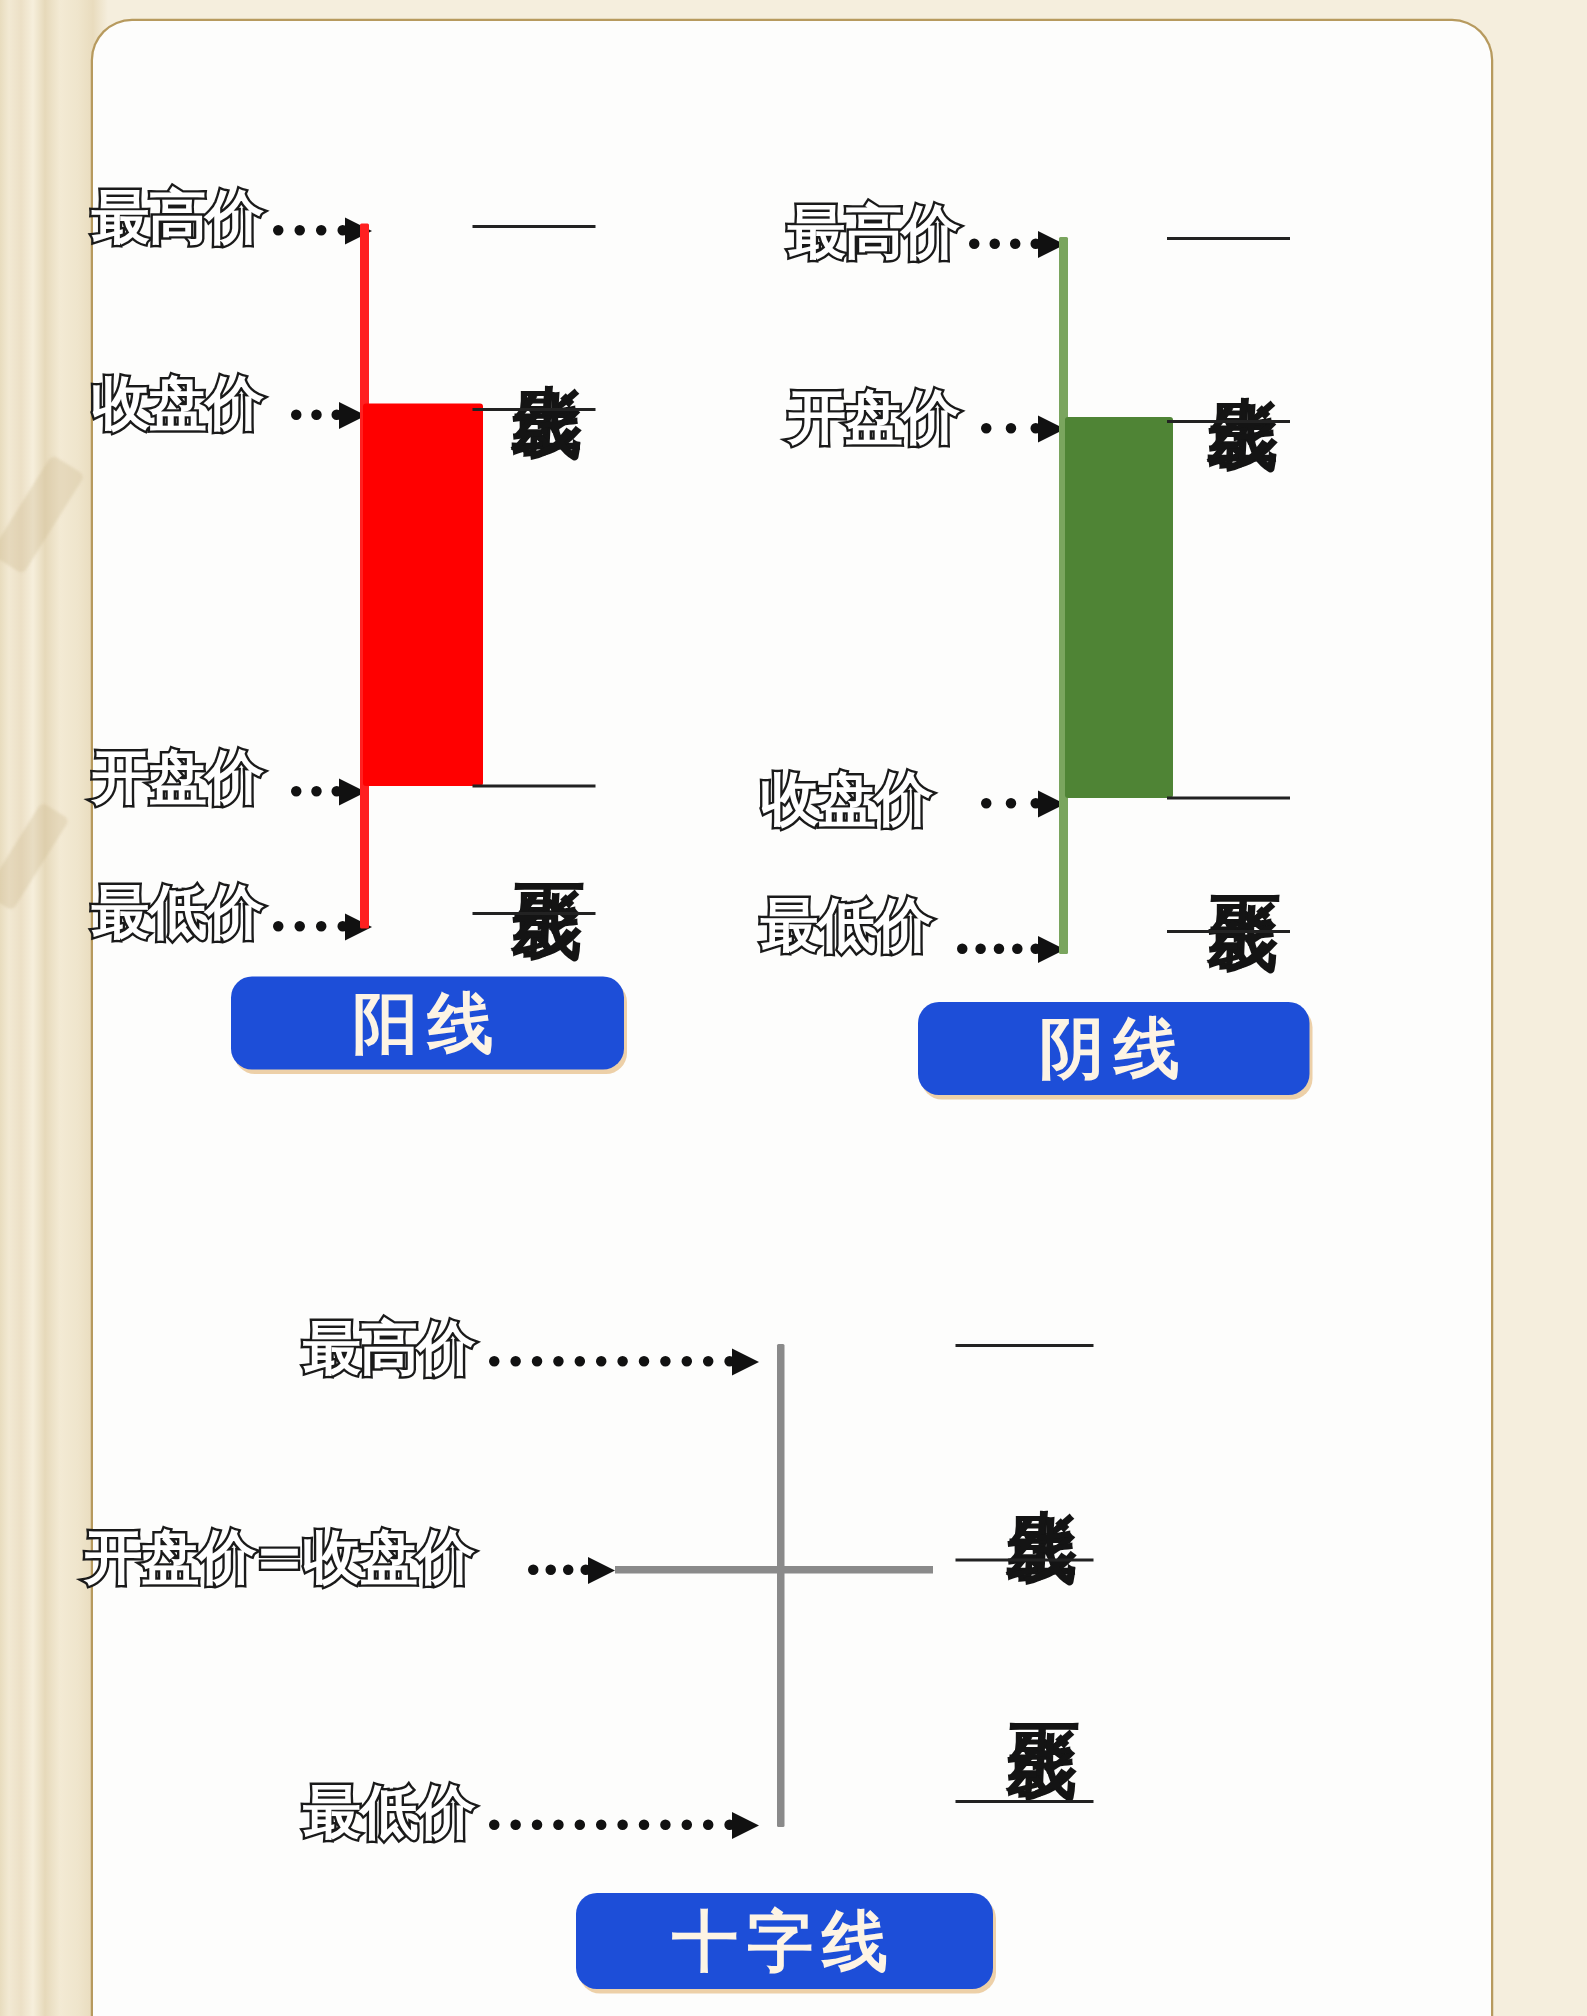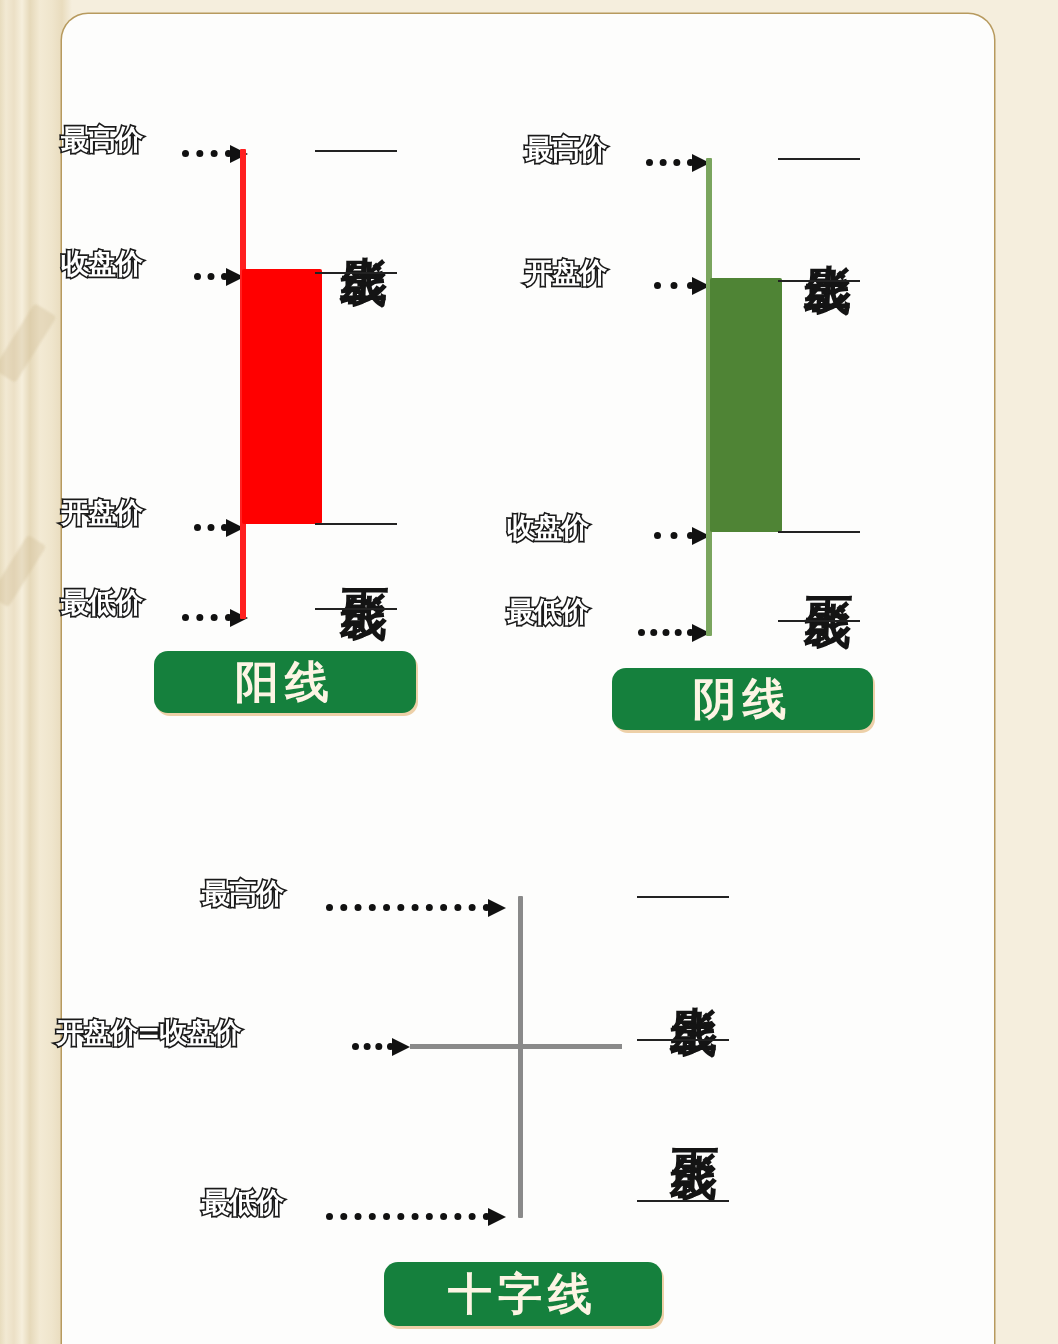--- a/index.html
+++ b/index.html
@@ -22,21 +22,21 @@
   
   #card{
     position:absolute;left:62px;top:14px;width:932px;height:1400px;
     background:#fdfdfc;border-radius:26px;
     box-shadow:0 0 0 1.5px #b79a5e;
   }
   
   .lbl{
     position:absolute;white-space:nowrap;
     font-family:"DejaVu Sans","Liberation Sans",sans-serif;
-    font-weight:bold;font-size:28px;line-height:1;
+    font-weight:bold;font-size:39px;line-height:1;
     color:#ffffff;
     -webkit-text-stroke:3.2px #1a1a1a;
     paint-order:stroke fill;
     letter-spacing:-1px;
   }
   
   .arrow{position:absolute;height:7px;display:flex;align-items:center;}
   .arrow .dots{
     flex:1;height:0;border-top:7px dotted #111;
   }
@@ -57,21 +57,21 @@
     position:absolute;
     font-family:"DejaVu Serif","Liberation Serif",serif;
     font-weight:bold;font-size:47px;line-height:1.00;
     color:#141414;text-align:center;
     writing-mode:vertical-rl;text-orientation:upright;
     letter-spacing:2px;
     transform:skewX(-3deg);
   }
   
   .badge{
-    position:absolute;background:#15803d;border-radius:14px;
+    position:absolute;background:#1d4ed8;border-radius:14px;
     display:flex;align-items:center;justify-content:center;
     color:#fdf4e4;font-weight:bold;font-size:44px;
     font-family:"DejaVu Sans","Liberation Sans",sans-serif;
     letter-spacing:6px;
     box-shadow:2px 3px 0 rgba(224,172,99,.55);
   }
   .badge::after{
     content:"";position:absolute;left:4px;right:-6px;top:6px;bottom:-8px;
     background:rgba(224,172,99,.35);border-radius:14px;z-index:-1;
   }

